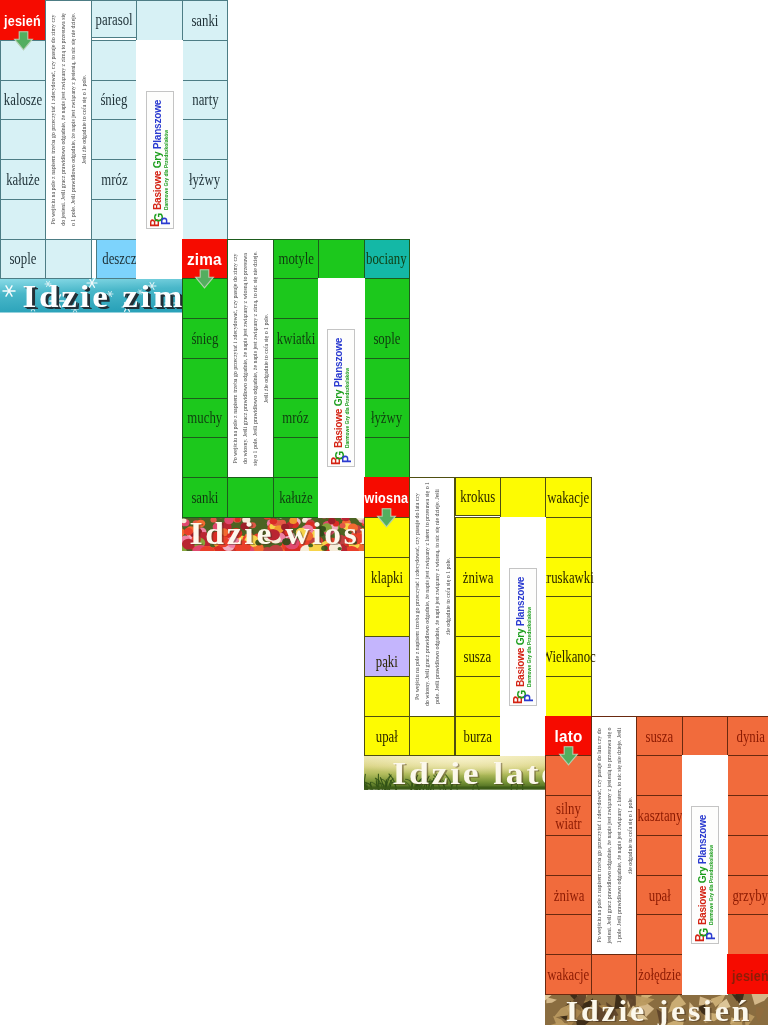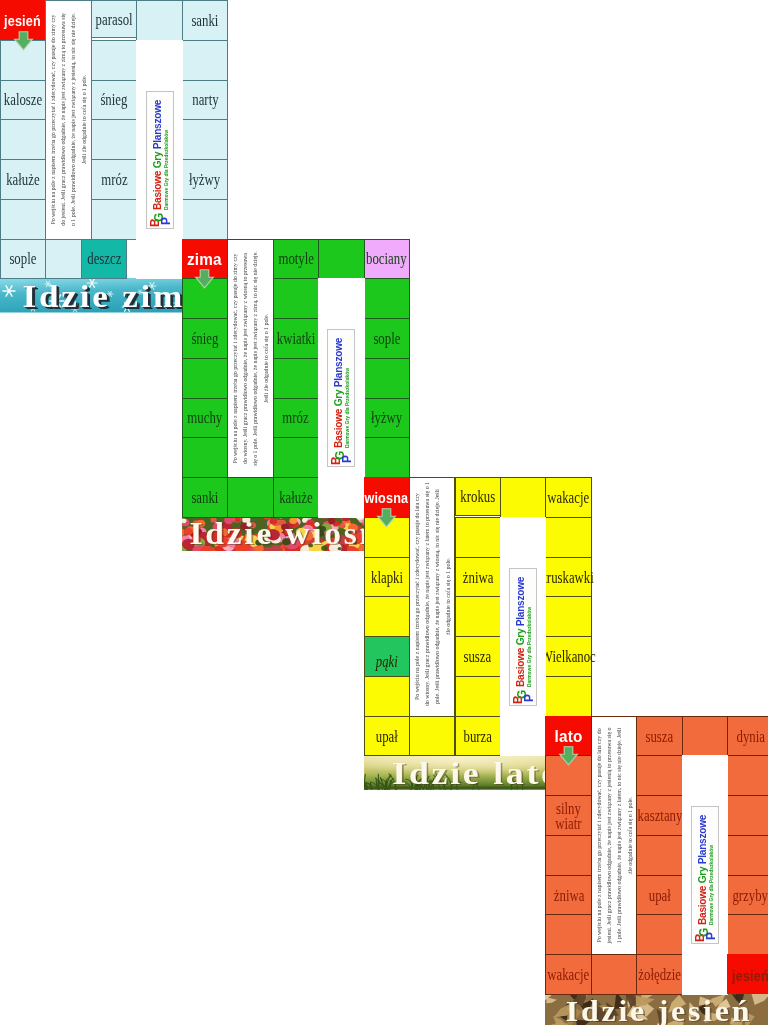--- a/index.html
+++ b/index.html
@@ -172,21 +172,21 @@
 <div class="cell" style="left:90.9px;top:198.8px;width:46.45px;height:40.76px;background:#d7f1f5;border-color:#4d7d85;"></div>
 
 <div class="cell" style="left:181.8px;top:198.8px;width:46.45px;height:40.76px;background:#d7f1f5;border-color:#4d7d85;"></div>
 
 <div class="cell word" style="left:0px;top:238.56px;width:46.45px;height:40.76px;background:#d7f1f5;color:#1e3036;border-color:#4d7d85;">
         <span class="sq">sople</span>
       </div>
 
 <div class="cell" style="left:45.45px;top:238.56px;width:46.45px;height:40.76px;background:#d7f1f5;border-color:#4d7d85;"></div>
 
-<div class="cell word" style="left:81px;top:238.56px;width:46.45px;height:40.76px;background:#14b8a6;color:#1e3036;border-color:#4d7d85;">
+<div class="cell word" style="left:96px;top:238.56px;width:46.45px;height:40.76px;background:#7dd3fc;color:#1e3036;border-color:#4d7d85;">
         <span class="sq">deszcz</span>
       </div>
 
 <div class="cell instr" style="left:45.45px;top:0px;width:46.45px;height:239.56px;border-color:#4d7d85;">
         <div class="instrin">Po wejściu na pole z napisem trzeba go przeczytać i zdecydować, czy pasuje do zimy czy<br>do jesieni. Jeśli gracz prawidłowo odgadnie, że napis jest związany z zimą to przesuwa się<br>o 1 pole. Jeśli prawidłowo odgadnie, że napis jest związany z jesienią, to nic się nie dzieje.<br>Jeśli źle odgadnie to cofa się o 1 pole.</div>
       </div>
 
 <div class="logocol" style="left:136.35px;top:39.76px;width:46.45px;height:239.56px;">
         <div class="logobox">
           <div class="logoin">
@@ -448,21 +448,21 @@
         </svg>
         <div class="striptext" style="font-size:30.5px">Idzie wiosna</div>
       </div>
 
 <div class="cell word" style="left:272.7px;top:238.56px;width:46.45px;height:40.76px;background:#1cc81c;color:#103c10;border-color:#1d5c1d;">
         <span class="sq">motyle</span>
       </div>
 
 <div class="cell" style="left:318.15px;top:238.56px;width:46.45px;height:40.76px;background:#1cc81c;border-color:#1d5c1d;"></div>
 
-<div class="cell word" style="left:363.6px;top:238.56px;width:46.45px;height:40.76px;background:#f0abfc;color:#103c10;border-color:#1d5c1d;">
+<div class="cell word" style="left:363.6px;top:238.56px;width:46.45px;height:40.76px;background:#14b8a6;color:#103c10;border-color:#1d5c1d;">
         <span class="sq">bociany</span>
       </div>
 
 <div class="cell" style="left:181.8px;top:278.32px;width:46.45px;height:40.76px;background:#1cc81c;border-color:#1d5c1d;"></div>
 
 <div class="cell" style="left:272.7px;top:278.32px;width:46.45px;height:40.76px;background:#1cc81c;border-color:#1d5c1d;"></div>
 
 <div class="cell" style="left:363.6px;top:278.32px;width:46.45px;height:40.76px;background:#1cc81c;border-color:#1d5c1d;"></div>
 
 <div class="cell word" style="left:181.8px;top:318.08px;width:46.45px;height:40.76px;background:#1cc81c;color:#103c10;border-color:#1d5c1d;">
@@ -655,21 +655,21 @@
 <div class="cell word" style="left:545.4px;top:556.64px;width:46.45px;height:40.76px;background:#fdfb02;color:#2a2500;border-color:#4f4f12;">
         <span class="sq">truskawki</span>
       </div>
 
 <div class="cell" style="left:363.6px;top:596.4px;width:46.45px;height:40.76px;background:#fdfb02;border-color:#4f4f12;"></div>
 
 <div class="cell" style="left:454.5px;top:596.4px;width:46.45px;height:40.76px;background:#fdfb02;border-color:#4f4f12;"></div>
 
 <div class="cell" style="left:545.4px;top:596.4px;width:46.45px;height:40.76px;background:#fdfb02;border-color:#4f4f12;"></div>
 
-<div class="cell word" style="left:363.6px;top:636.16px;width:46.45px;height:50px;background:#22c55e;color:#2a2500;border-color:#4f4f12;font-style:italic;">
+<div class="cell word" style="left:363.6px;top:636.16px;width:46.45px;height:50px;background:#c4b5fd;color:#2a2500;border-color:#4f4f12;">
         <span class="sq">pąki</span>
       </div>
 
 <div class="cell word" style="left:454.5px;top:636.16px;width:46.45px;height:40.76px;background:#fdfb02;color:#2a2500;border-color:#4f4f12;">
         <span class="sq">susza</span>
       </div>
 
 <div class="cell word" style="left:545.4px;top:636.16px;width:46.45px;height:40.76px;background:#fdfb02;color:#2a2500;border-color:#4f4f12;">
         <span class="sq">Wielkanoc</span>
       </div>

